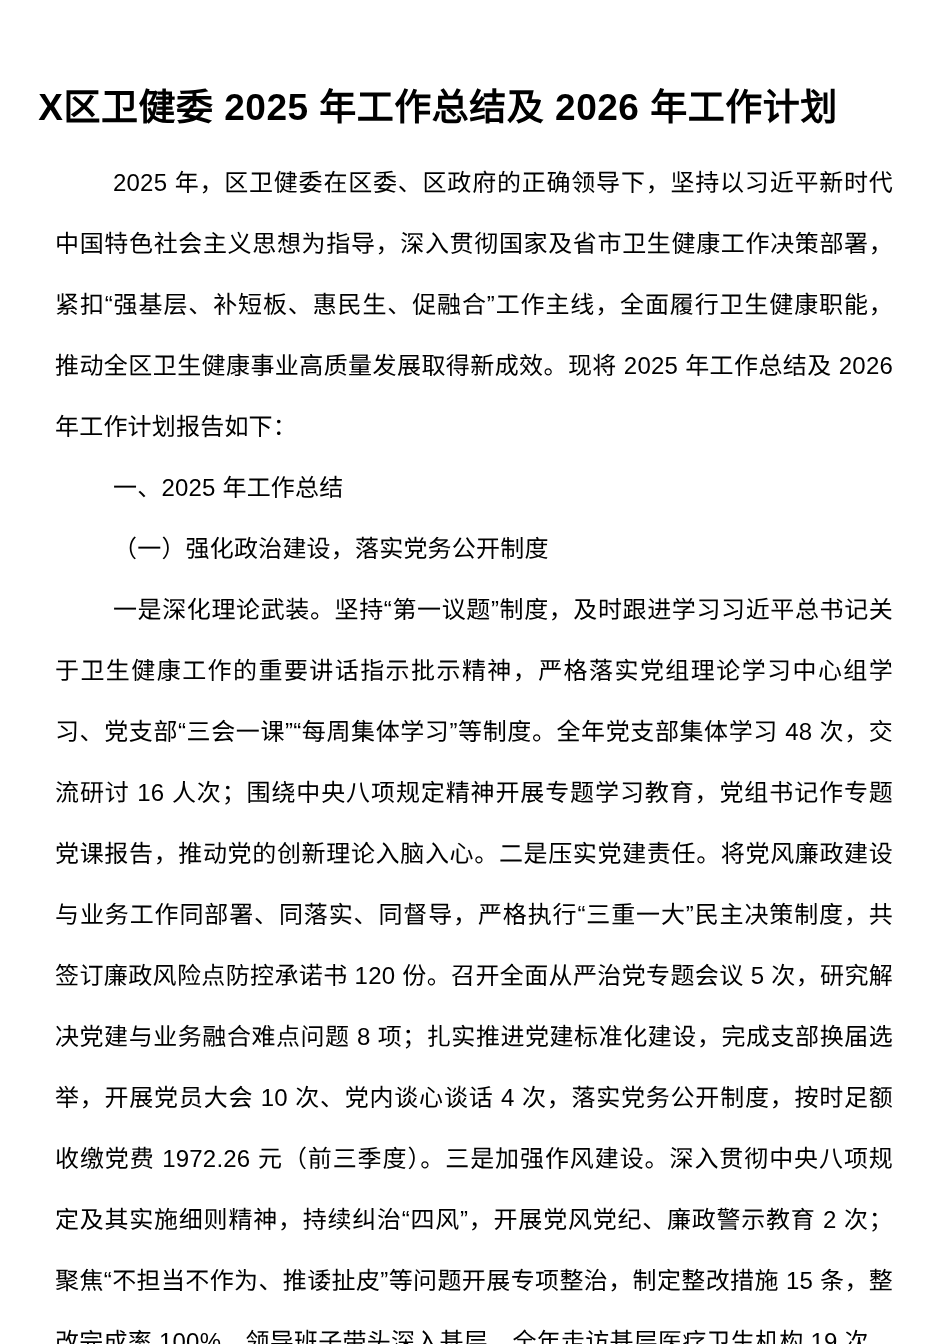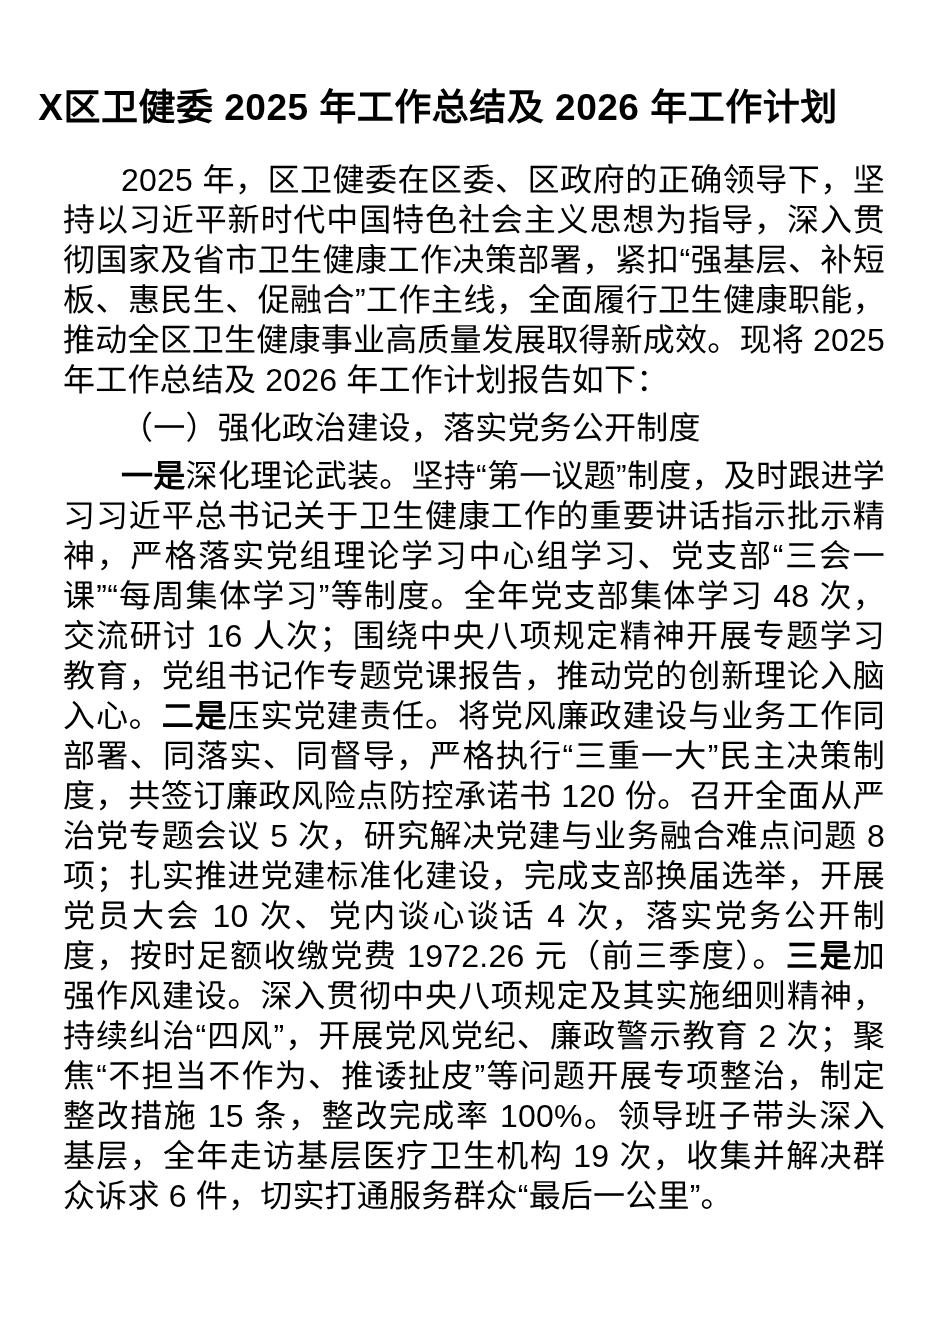--- a/index.html
+++ b/index.html
@@ -29,46 +29,47 @@
     line-height: 54px;
     white-space: nowrap;
   }
   .body-area {
     position: absolute;
     left: 55px;
     top: 152px;
     width: 838px;
   }
   p.para {
-    margin: 8px;
-    font-size: 32px;
-    line-height: 40px;
+    margin: 0;
+    font-size: 24px;
+    line-height: 61px;
     text-align: justify;
     text-justify: inter-character;
     text-indent: 58px;
     letter-spacing: 0.2px;
     word-break: break-all;
   }
   .b {
-    font-weight: 700;
+    font-weight: 400;
   }
   .nojustify {
     text-align: left;
   }
 </style>
 </head>
 <body>
 
 <div class="page">
 
   <h1 class="doc-title">X区卫健委 2025 年工作总结及 2026 年工作计划</h1>
 
   <div class="body-area">
 
     <p class="para">2025 年，区卫健委在区委、区政府的正确领导下，坚持以习近平新时代中国特色社会主义思想为指导，深入贯彻国家及省市卫生健康工作决策部署，紧扣“强基层、补短板、惠民生、促融合”工作主线，全面履行卫生健康职能，推动全区卫生健康事业高质量发展取得新成效。现将 2025 年工作总结及 2026 年工作计划报告如下：</p>
 
+    <p class="para nojustify">一、2025 年工作总结</p>
 
     <p class="para nojustify">（一）强化政治建设，落实党务公开制度</p>
 
     <p class="para"><span class="b">一是</span><span>深化理论武装。坚持“第一议题”制度，及时跟进学习习近平总书记关于卫生健康工作的重要讲话指示批示精神，严格落实党组理论学习中心组学习、党支部“三会一课”“每周集体学习”等制度。全年党支部集体学习 48 次，交流研讨 16 人次；围绕中央八项规定精神开展专题学习教育，党组书记作专题党课报告，推动党的创新理论入脑入心。</span><span class="b">二是</span><span>压实党建责任。将党风廉政建设与业务工作同部署、同落实、同督导，严格执行“三重一大”民主决策制度，共签订廉政风险点防控承诺书 120 份。召开全面从严治党专题会议 5 次，研究解决党建与业务融合难点问题 8 项；扎实推进党建标准化建设，完成支部换届选举，开展党员大会 10 次、党内谈心谈话 4 次，落实党务公开制度，按时足额收缴党费 1972.26 元（前三季度）。</span><span class="b">三是</span><span>加强作风建设。深入贯彻中央八项规定及其实施细则精神，持续纠治“四风”，开展党风党纪、廉政警示教育 2 次；聚焦“不担当不作为、推诿扯皮”等问题开展专项整治，制定整改措施 15 条，整改完成率 100%。领导班子带头深入基层，全年走访基层医疗卫生机构 19 次，收集并解决群众诉求 6 件，切实打通服务群众“最后一公里”。</span></p>
 
   </div>
 </div>
 
 </body></html>

